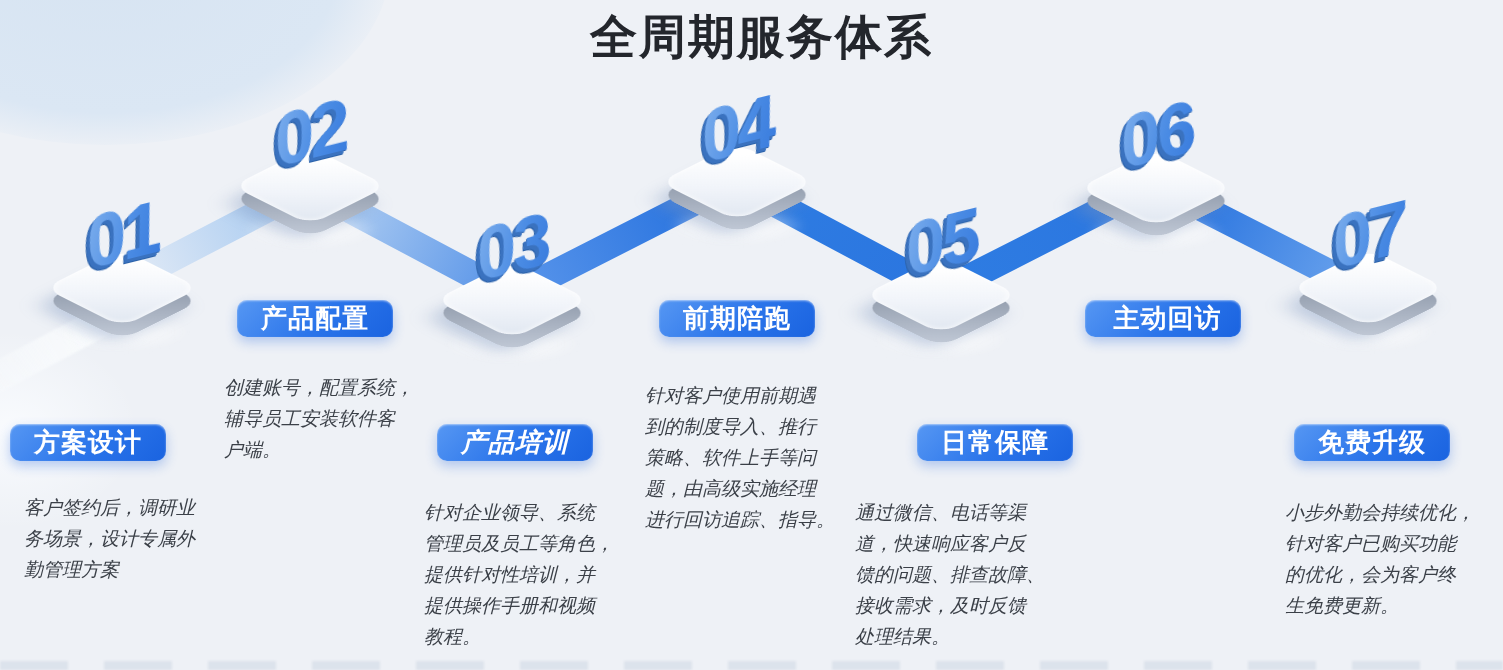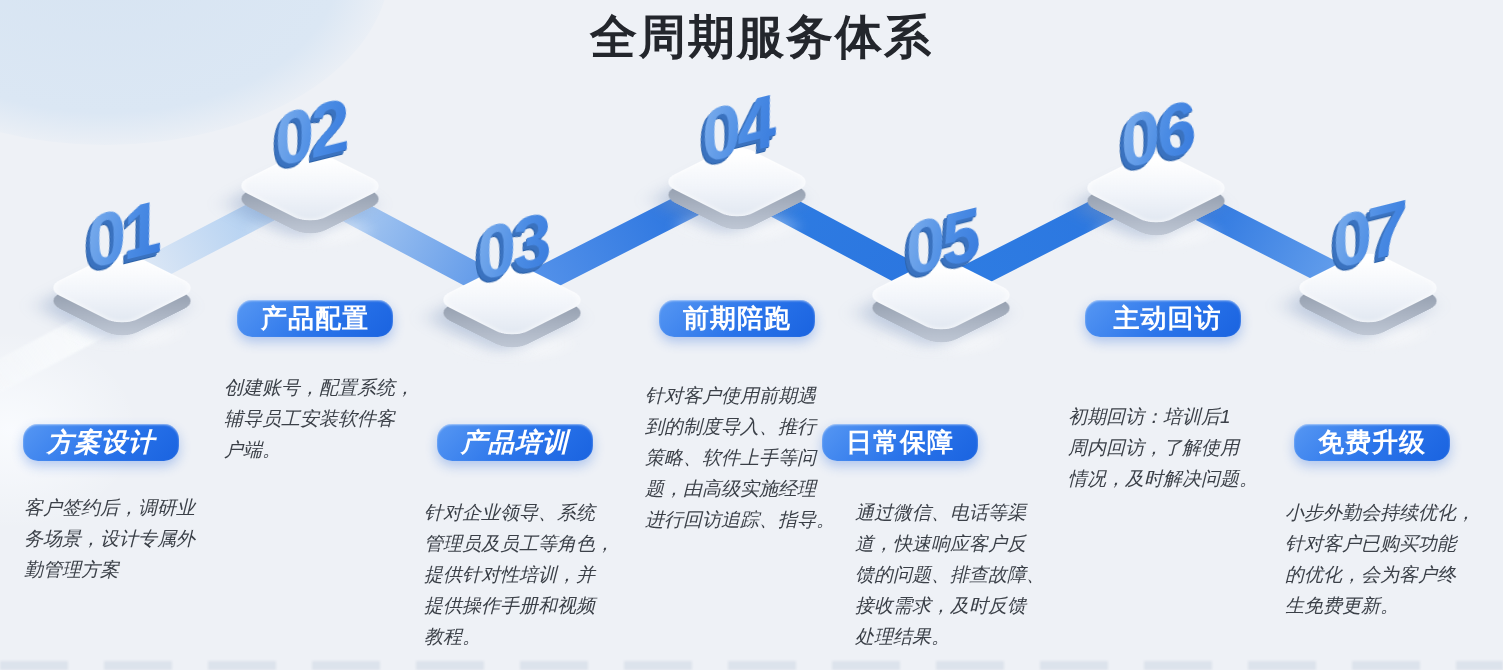--- a/index.html
+++ b/index.html
@@ -75,21 +75,21 @@
   @supports (-webkit-background-clip:text){
     .plat-num{
       background:linear-gradient(115deg,#9cc4f2 10%,#4b8ce4 55%,#2a6ed8 90%);
       -webkit-background-clip:text;
       -webkit-text-fill-color:transparent;
     }
   }
   
   .badge{
     position:absolute;width:156px;height:37px;z-index:3;
-    border-radius:15px;
+    border-radius:10px;
     background:linear-gradient(135deg,#5697f3 0%,#2a74ea 55%,#1a63e0 100%);
     box-shadow:0 5px 12px rgba(32,101,220,.30), inset 0 1px 2px rgba(255,255,255,.55);
     color:#ffffff;font-size:26px;font-weight:bold;letter-spacing:1px;
     display:flex;align-items:center;justify-content:center;
   }
   
   .desc{
     position:absolute;z-index:3;
     font-size:19px;line-height:31px;color:var(--body-text);
     white-space:pre-line;
@@ -119,21 +119,21 @@
 <div class="conn conn-strong" style="left:746px;top:224px;width:186px;transform:rotate(28deg);"></div>
 <div class="conn conn-strong" style="left:950px;top:224px;width:196px;transform:rotate(-27deg);"></div>
 <div class="conn conn-strong-fade" style="left:1166px;top:224px;width:188px;transform:rotate(27deg);"></div>
 
 <div class="platform" style="left:42px;top:228px;">
   <div class="plat-glow"></div>
   <div class="plat-side"></div>
   <div class="plat-top"></div>
   <div class="plat-num">01</div>
 </div>
-<div class="badge" style="left:23px;top:424px;font-style:italic;">方案设计</div>
+<div class="badge" style="left:10px;top:424px;">方案设计</div>
 <div class="desc" style="left:24px;top:492px;width:210px;">客户签约后，调研业
 务场景，设计专属外
 勤管理方案</div>
 
 <div class="platform" style="left:230px;top:126px;">
   <div class="plat-glow"></div>
   <div class="plat-side"></div>
   <div class="plat-top"></div>
   <div class="plat-num">02</div>
 </div>
@@ -167,38 +167,35 @@
 策略、软件上手等问
 题，由高级实施经理
 进行回访追踪、指导。</div>
 
 <div class="platform" style="left:861px;top:235px;">
   <div class="plat-glow"></div>
   <div class="plat-side"></div>
   <div class="plat-top"></div>
   <div class="plat-num">05</div>
 </div>
-<div class="badge" style="left:822px;top:424px;text-align:center;">日常保障</div>
+<div class="badge" style="left:917px;top:424px;text-align:center;">日常保障</div>
 <div class="desc" style="left:855px;top:497px;width:212px;">通过微信、电话等渠
 道，快速响应客户反
 馈的问题、排查故障、
 接收需求，及时反馈
 处理结果。</div>
 
 <div class="platform" style="left:1076px;top:128px;">
   <div class="plat-glow"></div>
   <div class="plat-side"></div>
   <div class="plat-top"></div>
   <div class="plat-num">06</div>
 </div>
 <div class="badge" style="left:1085px;top:300px;padding-left:9px;">主动回访</div>
 <div class="desc" style="left:1068px;top:370px;width:205px;">
-  <p>初期回访：培训后1
-周内回访，了解使用
-情况，及时解决问题。</p>
 </div>
 
 <div class="platform" style="left:1288px;top:228px;">
   <div class="plat-glow"></div>
   <div class="plat-side"></div>
   <div class="plat-top"></div>
   <div class="plat-num">07</div>
 </div>
 <div class="badge" style="left:1294px;top:424px;">免费升级</div>
 <div class="desc" style="left:1285px;top:497px;width:212px;">小步外勤会持续优化，

